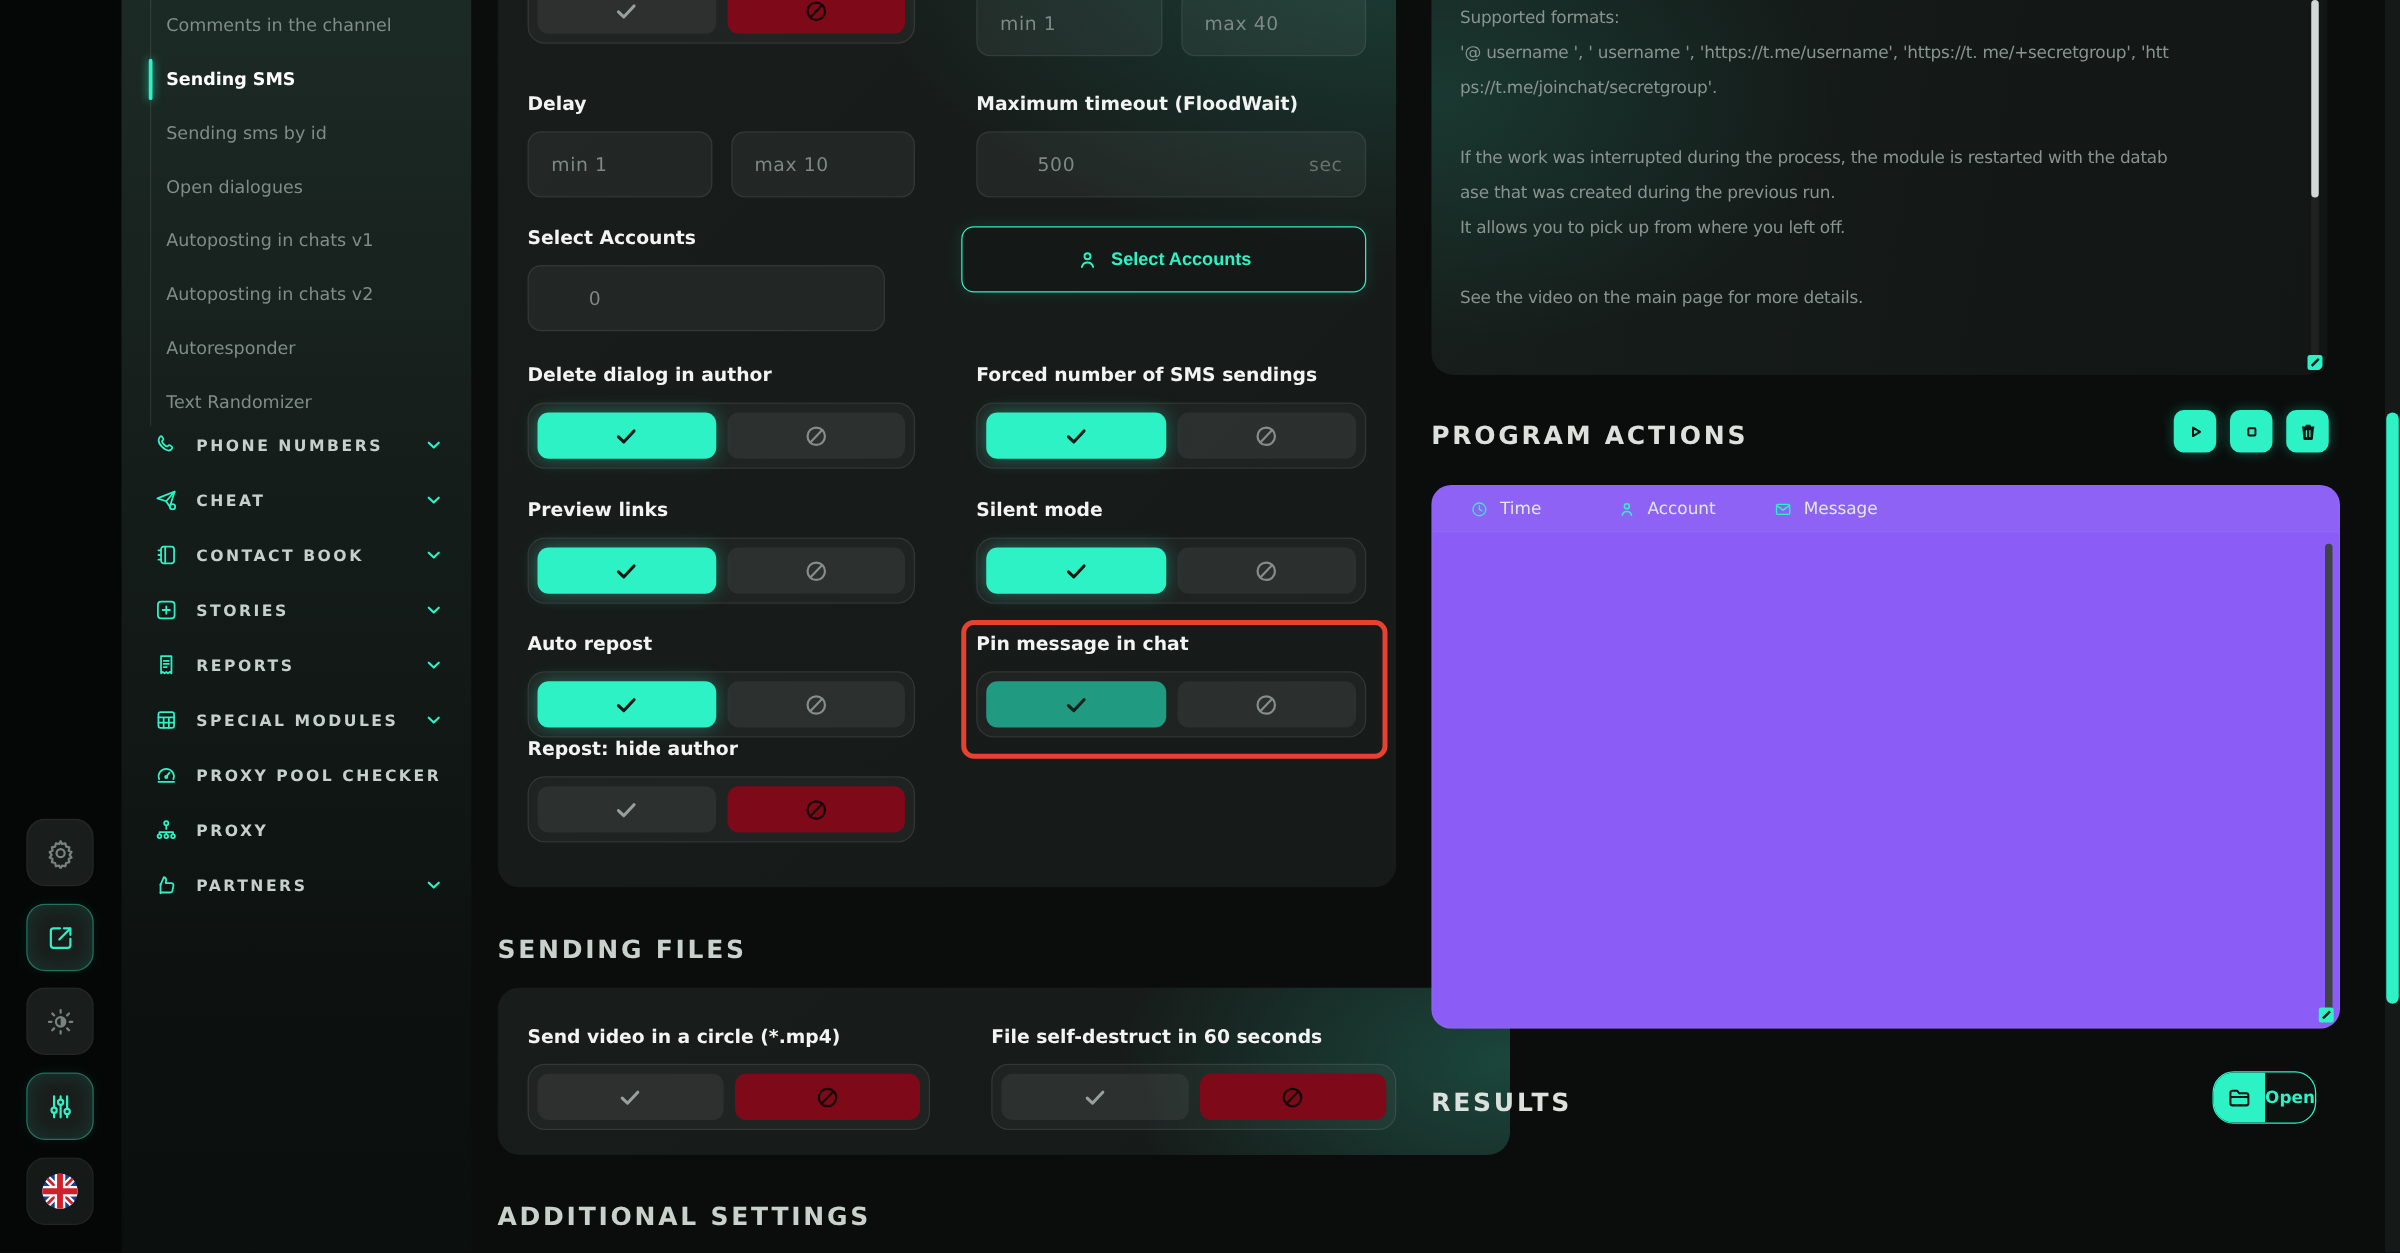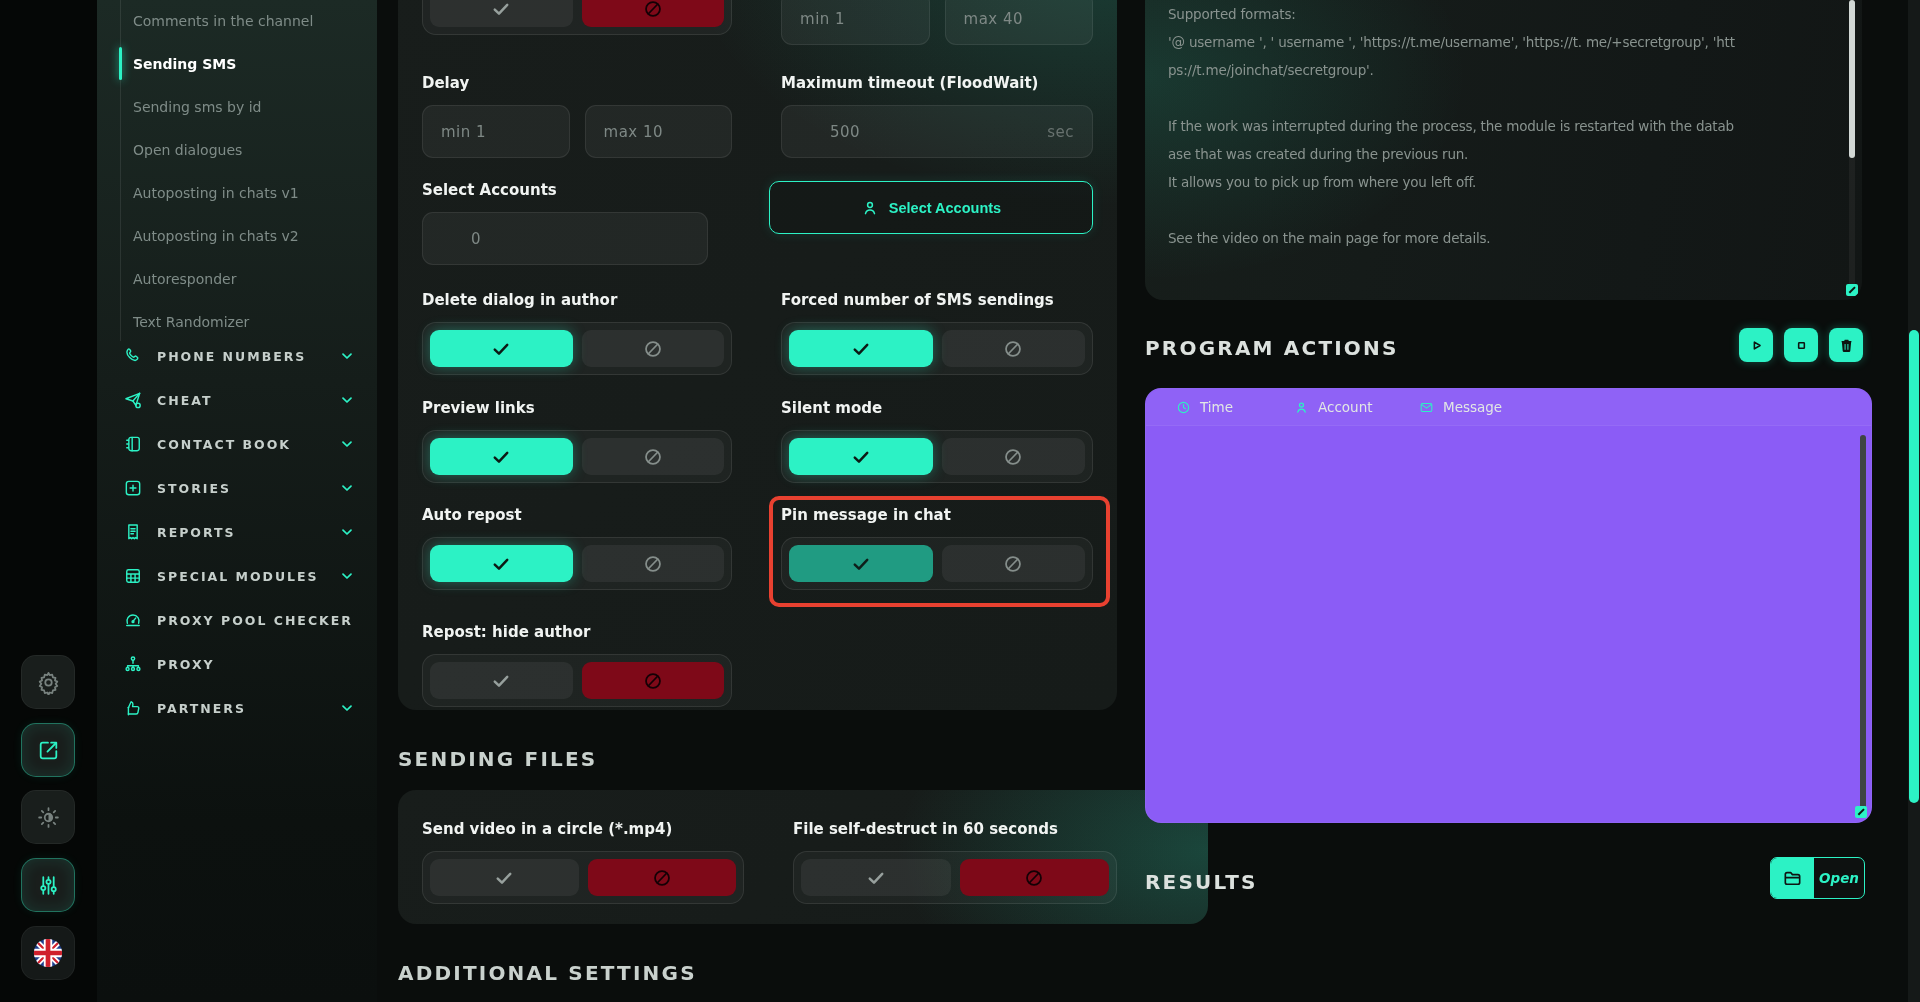--- a/index.html
+++ b/index.html
@@ -157,24 +157,23 @@
   .th { display:flex; align-items:center; gap:9px; font-size:13.5px; color:#e2e7e4; }
   .th .ticon { color:#2cf2c5; display:flex; }
   .th .ticon svg { width:15px; height:15px; }
   .th:nth-child(1) { width:118px; }
   .th:nth-child(2) { width:125px; }
   #table-scroll-thumb { right:5px; top:46px; height:374px; background:#3f4543; }
   #table-resize { right:4px; bottom:4px; }
 
   
   #open-btn {
-    position:absolute; left:1770px; top:857px; width:95px; height:42px;
-    border-radius:7px; border:1.5px solid #2cf2c5; display:flex; overflow:hidden; cursor:pointer;
+    position:absolute; left:1770px; top:857px; width:83px; height:42px;
+    border-radius:17px; border:1.5px solid #2cf2c5; display:flex; overflow:hidden; cursor:pointer;
     background:#0d1110;
-    font-style:italic;
   }
   #open-btn .seg-icon { width:43px; background:#2cf2c5; color:#0e1512; display:flex; align-items:center; justify-content:center; }
   #open-btn .seg-icon svg { width:21px; height:21px; }
   #open-btn .seg-label { flex:1; display:flex; align-items:center; justify-content:center; color:#2cf2c5; font-size:13.5px; font-weight:700; }
 
   
   #page-scroll { position:absolute; left:1908px; top:0; width:12px; height:1002px; background:#151918; }
   #page-scroll .vthumb { left:1px; width:10px; top:330px; height:473px; background:#2cf2c5; border-radius:5px; }
 </style>
 </head>
@@ -589,21 +588,21 @@
             <span style="display:flex">
               <svg viewBox="0 0 24 24" fill="none" stroke="currentColor" stroke-width="1.9" stroke-linecap="round">
                 <circle cx="12" cy="12" r="7.6"></circle>
                 <path d="M17 6.8 7 17.2"></path>
               </svg>
             </span>
           </button>
         </div>
       </div>
     </div>
-    <div class="row" style="margin-top: 33px; justify-content: space-between;">
+    <div class="row" style=" justify-content: space-between;">
       <div class="cell">
         <div class="lab">Repost: hide author</div>
         <div class="toggle">
           <button class="tbtn check-off">
             <span style="display:flex">
               <svg viewBox="0 0 24 24" fill="none" stroke="currentColor" stroke-width="2.7" stroke-linecap="round" stroke-linejoin="round">
                 <path d="M5.2 12.6 9.8 17 18.8 7.4"></path>
               </svg>
             </span>
           </button>

